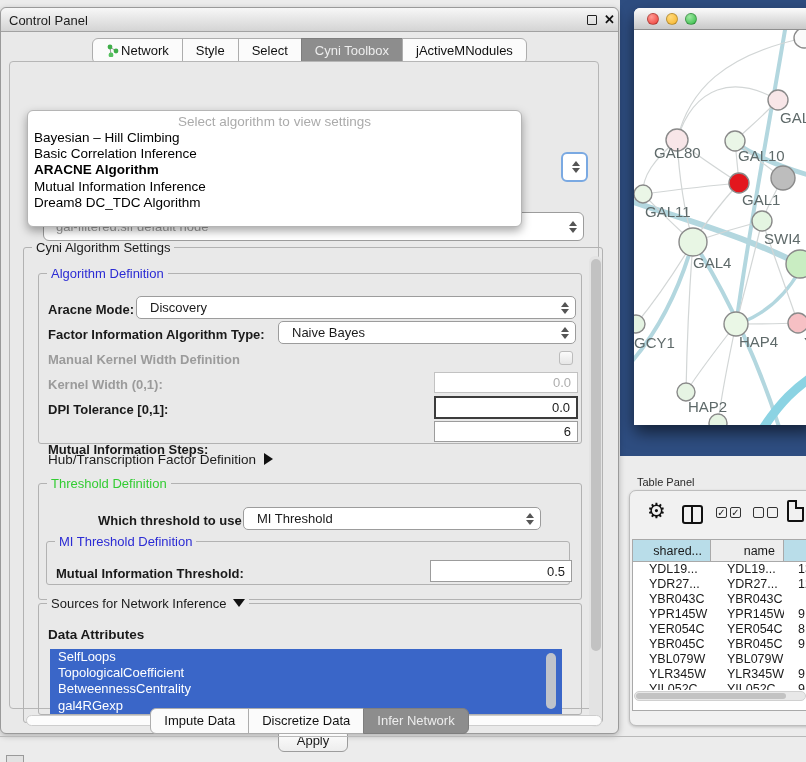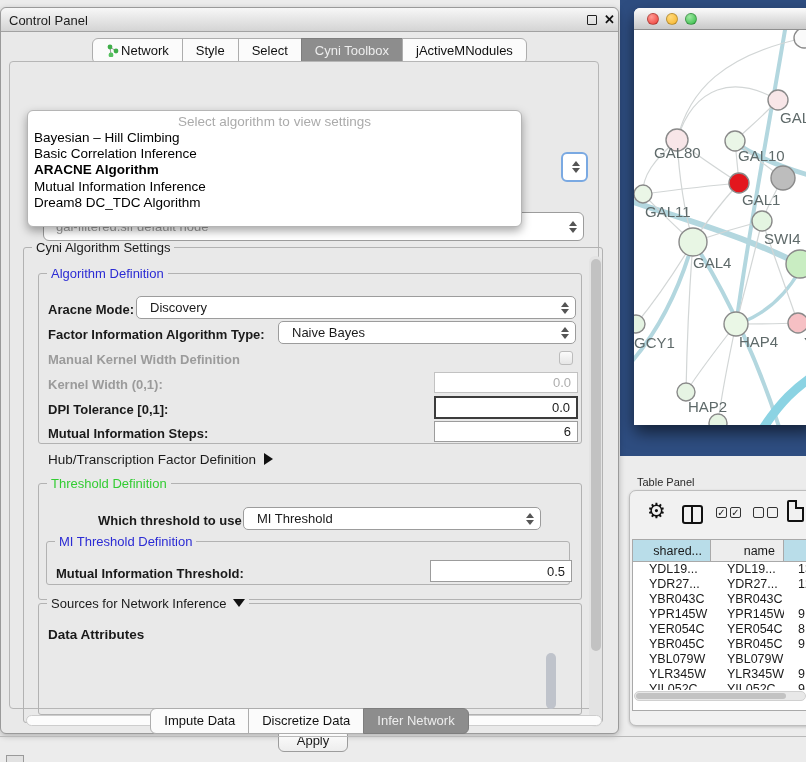--- a/index.html
+++ b/index.html
@@ -330,21 +330,21 @@
       <div class="lbl dis" style="left:38px; top:290px;">Manual Kernel Width Definition</div>
       <div class="checkbox" style="left:549px; top:289px;"></div>
       <div class="lbl dis" style="left:38px; top:315px;">Kernel Width (0,1):</div>
       <div class="field dis" style="left:424px; top:310px; width:144px; height:21px;">
         <span>0.0</span>
       </div>
       <div class="lbl" style="left:38px; top:340px;">DPI Tolerance [0,1]:</div>
       <div class="field focus" style="left:424px; top:334px; width:144px; height:23px;">
         <span>0.0</span>
       </div>
-      <div class="lbl" style="left:38px; top:364px;">Mutual Information Steps:</div>
+      <div class="lbl" style="left:38px; top:380px;">Mutual Information Steps:</div>
       <div class="field" style="left:424px; top:359px; width:144px; height:21px;">
         <span>6</span>
       </div>
 
       <div style="position:absolute; left:38px; top:390px; font-size:13.5px;">
         <span>Hub/Transcription Factor Definition</span><span class="tri-right"></span>
       </div>
 
       <div class="groupbox" style="left:28px; top:421px; width:544px; height:117px;">
         <span class="legend green">Threshold Definition</span>
@@ -362,20 +362,26 @@
       </div>
       <div class="lbl" style="left:46px; top:504px;">Mutual Information Threshold:</div>
       <div class="field" style="left:420px; top:498px; width:142px; height:22px;">
         <span>0.5</span>
       </div>
 
       <div class="groupbox" style="left:28px; top:541px; width:544px; height:112px;">
         <span class="legend"><span>Sources for Network Inference</span><span class="tri-down"></span></span>
       </div>
       <div class="lbl" style="left:38px; top:565px; font-size:13.5px;">Data Attributes</div>
+      <div class="attr-list" id="attr-list">
+          <div class="attr-item">SelfLoops</div>
+          <div class="attr-item">TopologicalCoefficient</div>
+          <div class="attr-item">BetweennessCentrality</div>
+          <div class="attr-item">gal4RGexp</div>
+        </div>
       <div class="attr-vscroll"></div>
       <div class="hscroll"></div>
 
       <div class="apply-btn">Apply</div>
     </div>
 
     <div class="tabbar tabbar-b" id="bottom-tabs">
         <div class="tab">
           <span>Impute Data</span>
         </div>

